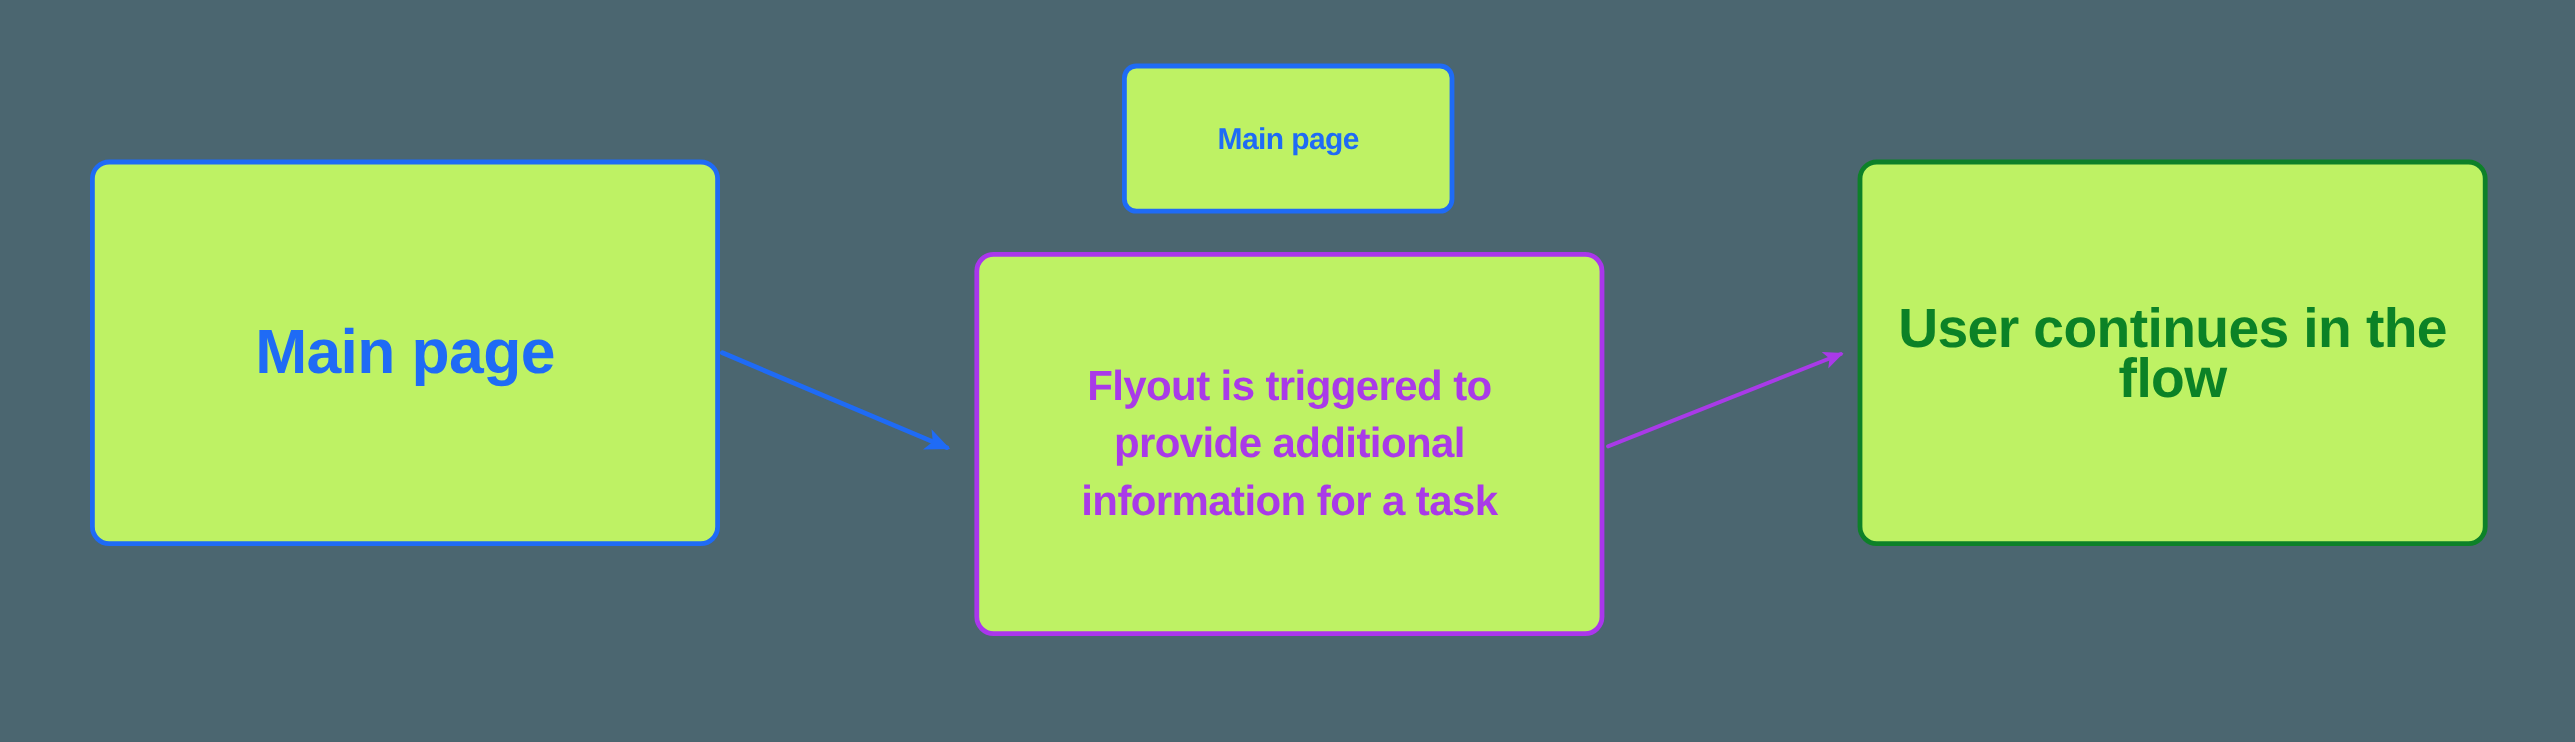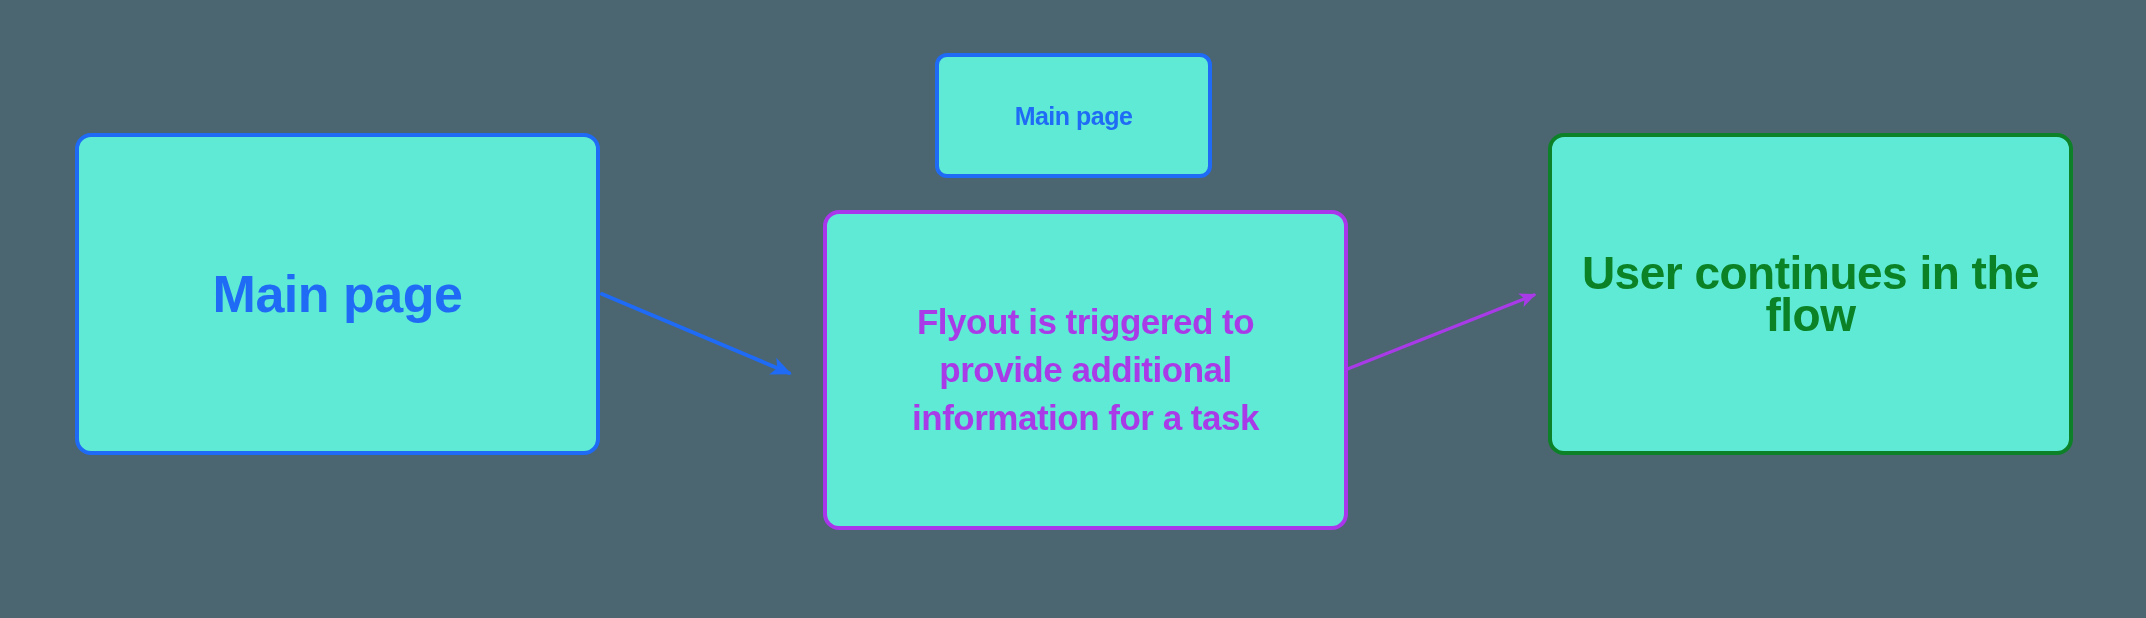--- a/index.html
+++ b/index.html
@@ -14,21 +14,21 @@
   #canvas {
     position: relative;
     width: 2146px;
     height: 618px;
     background: #4b6670;
     overflow: hidden;
   }
   .node {
     position: absolute;
     box-sizing: border-box;
-    background: #5eead4;
+    background: #bef264;
     display: flex;
     align-items: center;
     justify-content: center;
     text-align: center;
     border-style: solid;
     border-radius: 14px;
   }
   .node-label {
     font-weight: bold;
     letter-spacing: -0.5px;
@@ -70,21 +70,20 @@
 
   
   #node-flyout {
     left: 812px;
     top: 210px;
     width: 525px;
     height: 320px;
     border-width: 4px;
     border-color: #aa36ec;
     border-radius: 16px;
-    margin-left: 11px;
   }
   #node-flyout .node-label {
     color: #a93ae8;
     font-size: 35px;
     line-height: 48px;
     padding: 0 26px;
   }
 
   
   #node-user-continues {

